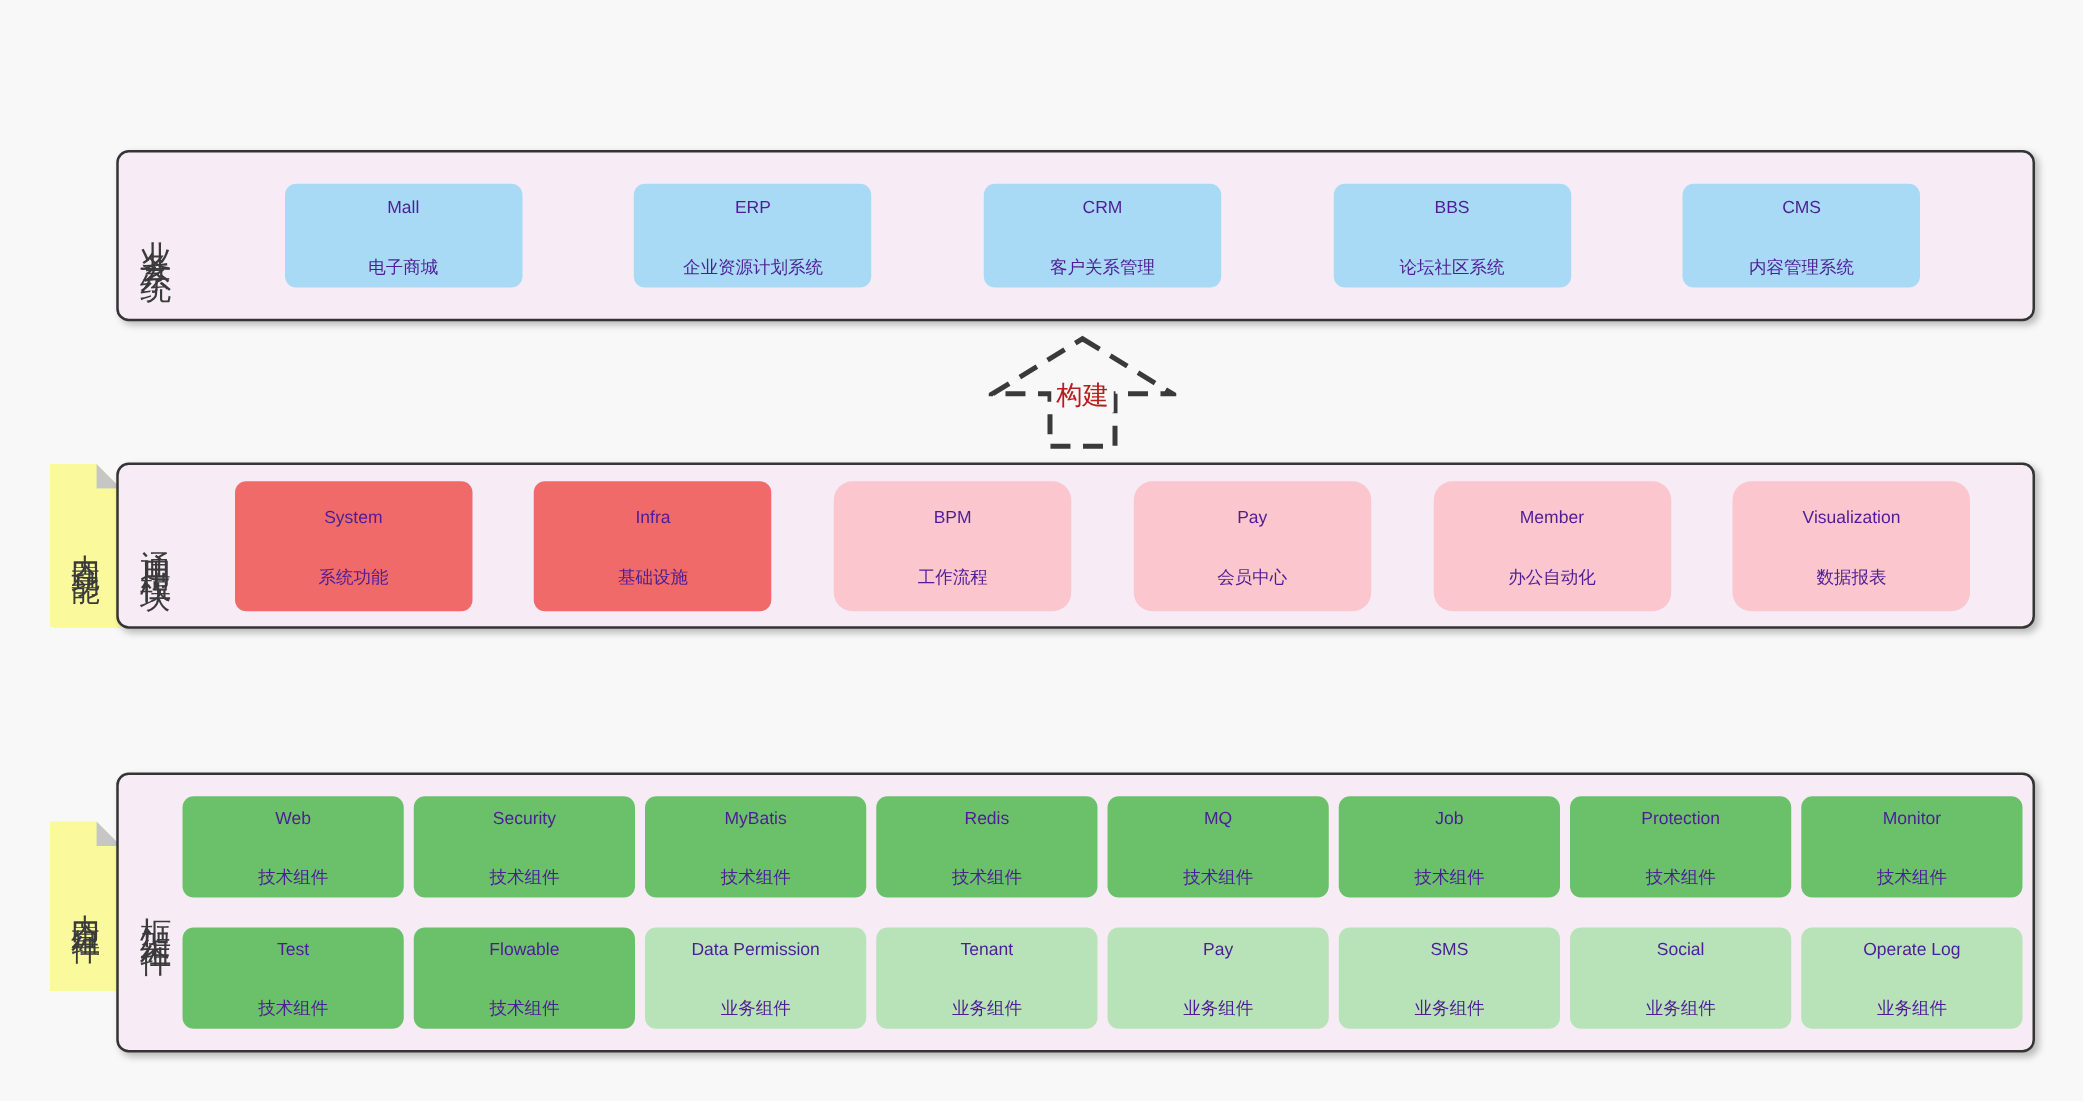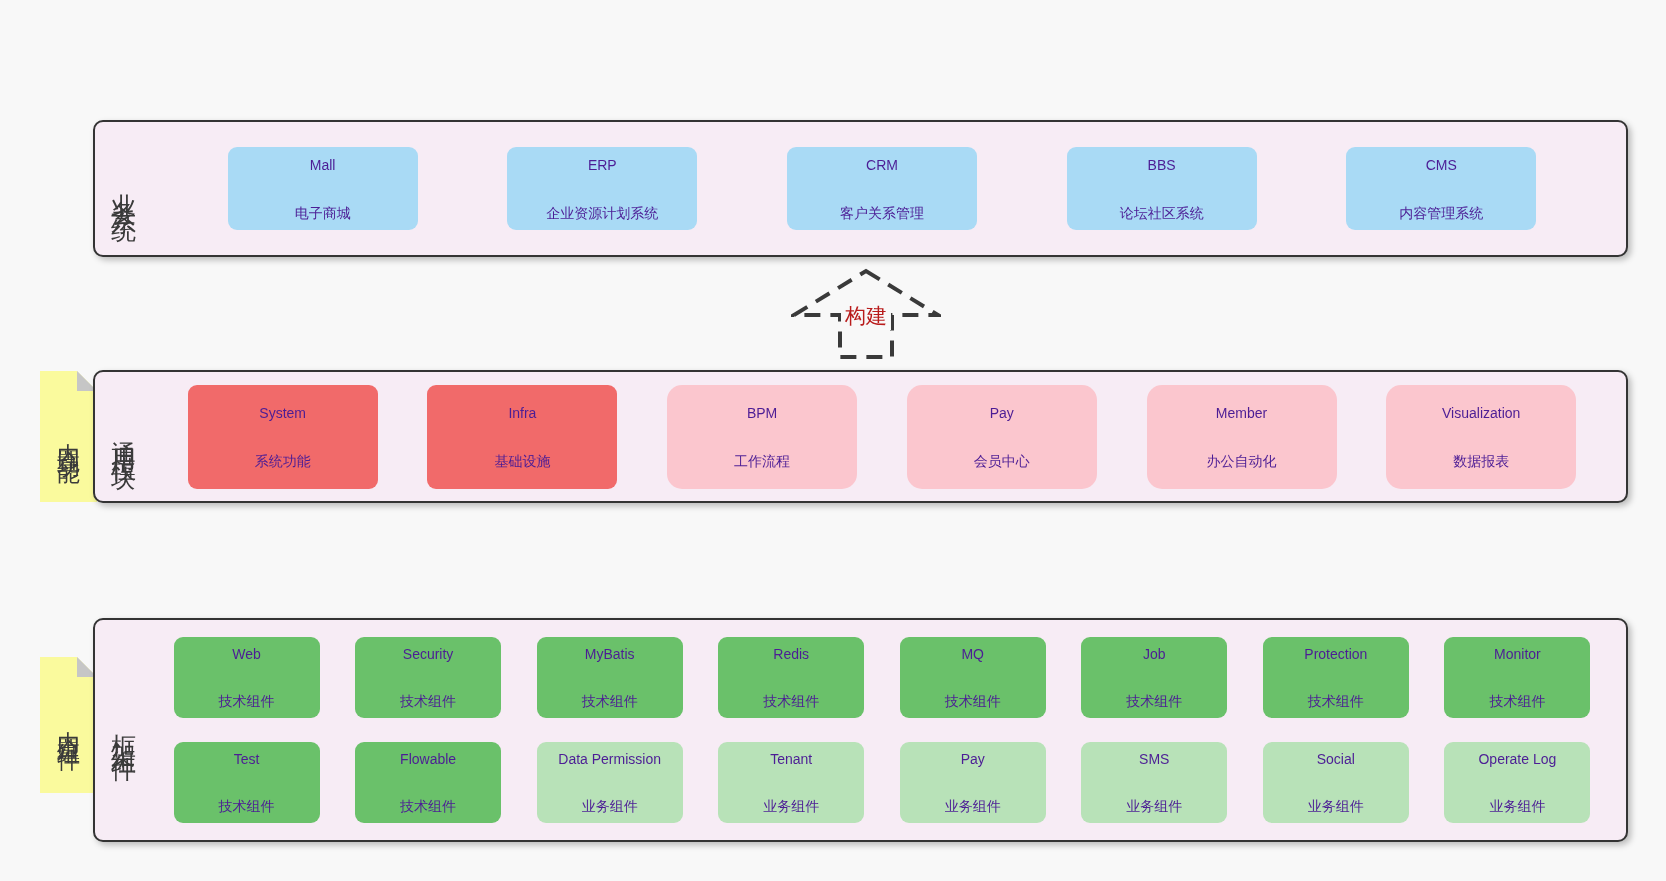--- a/index.html
+++ b/index.html
@@ -67,21 +67,21 @@
     text-align:center;
     font-size:14px;
     line-height:28px;
     color:#4c1d95;
     box-sizing:border-box;
     padding:2px 4px;
     gap:20px;
   }
   .box-wide   { width:190px; height:83px; }
   #layer-modules .box-wide { height:104px; }
-  .box-narrow { width:146px; height:81px; line-height:27px; }
+  .box-narrow { width:177px; height:81px; line-height:27px; }
 
   .c-blue       { background:#a9daf5; }
   .c-red        { background:#f16a6a; }
   .c-pink       { background:#fbc6ce;border-radius:15px; }
   .c-green      { background:#6ac16a; }
   .c-lightgreen { background:#b8e2b8; }
 
   
   .note {
     position:absolute;

